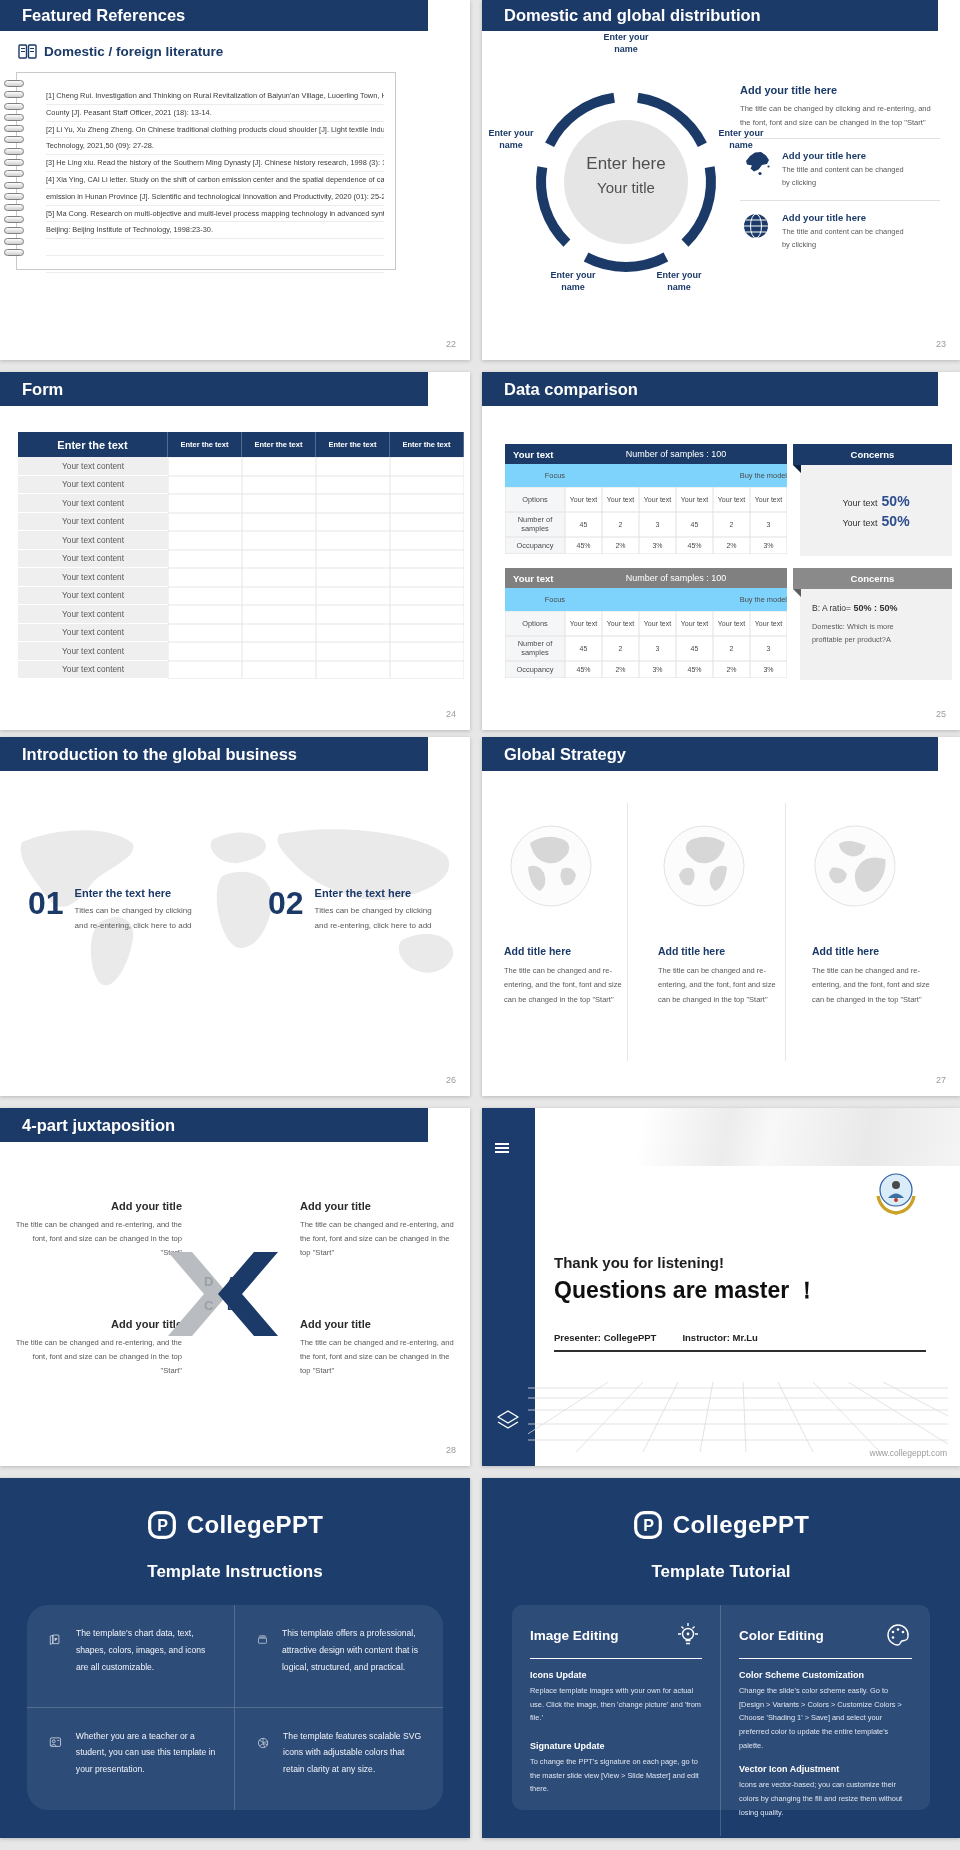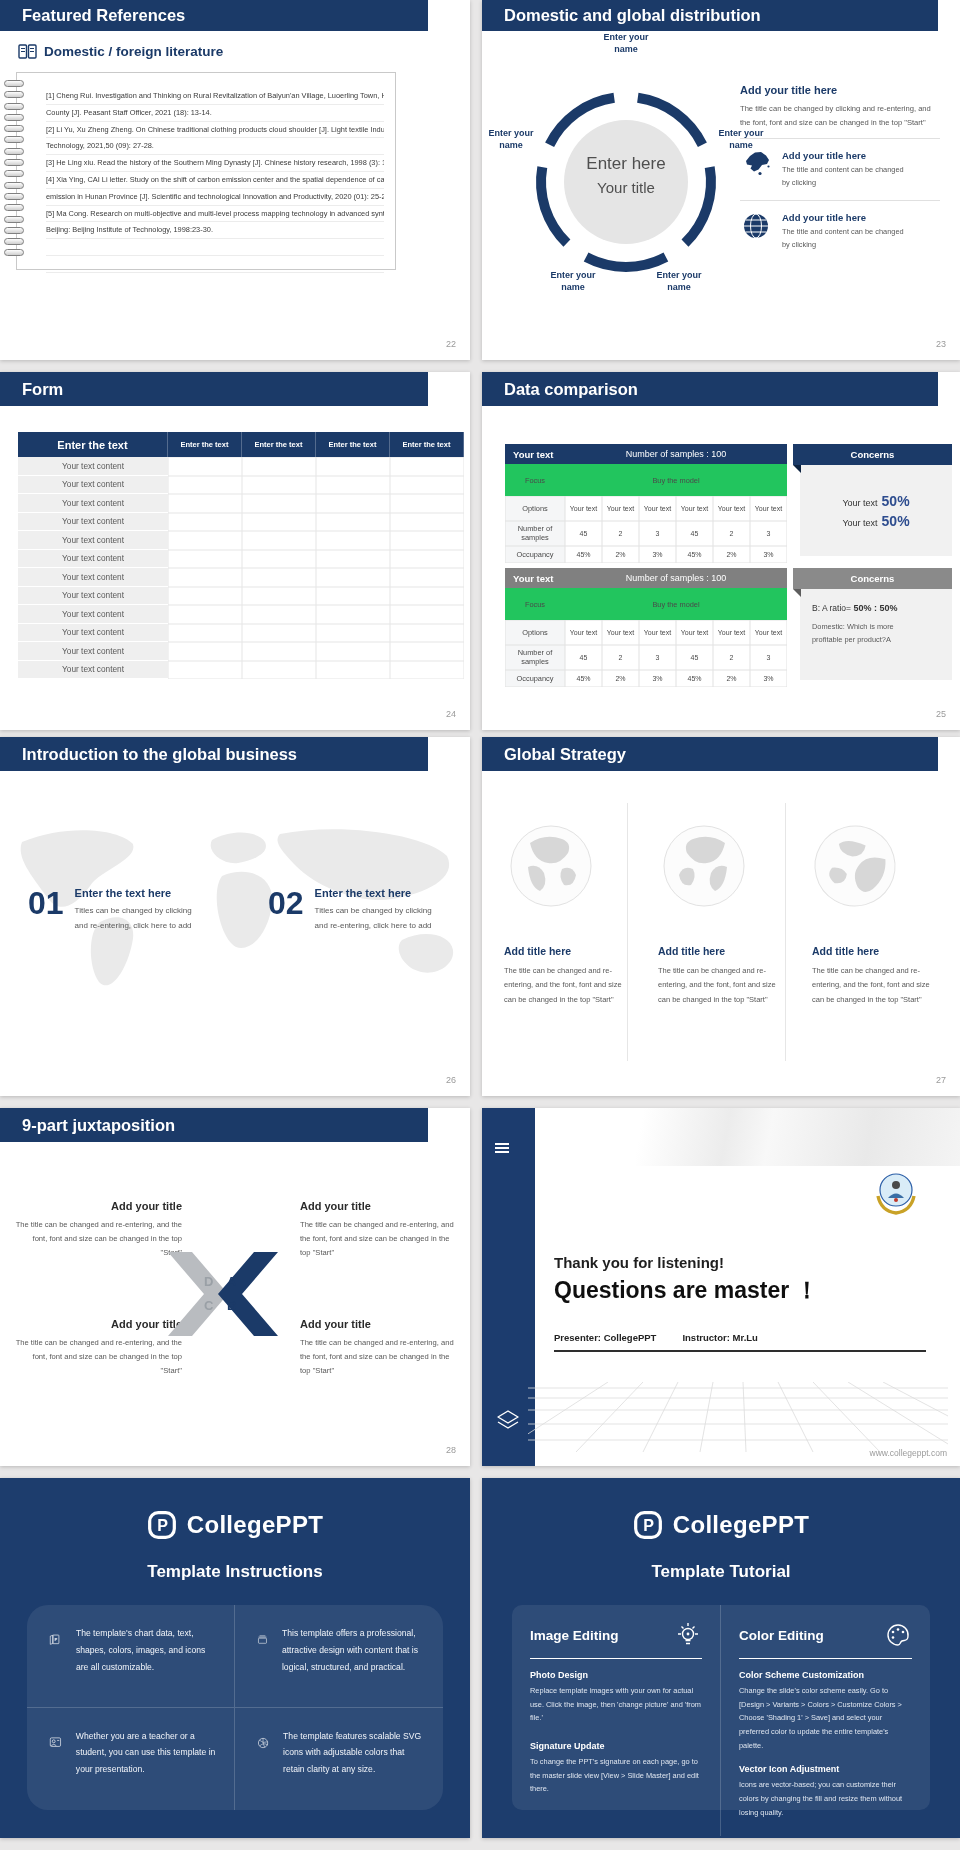--- a/index.html
+++ b/index.html
@@ -47,21 +47,21 @@
   .fr-label{background:#efefef;color:#595959;font-size:8.3px;height:18.5px;display:flex;align-items:center;
             justify-content:center;border-bottom:1.5px solid #fff;box-sizing:border-box;}
   .fr-cell{background:#fff;box-shadow:inset 0 0 0 0.5px #e6e6e6;}
 
   
   .dtab{position:absolute;left:23px;width:282px;font-size:7.4px;color:#4a4a4a;}
   .dt-head{display:grid;grid-template-columns:60px 222px;height:20px;background:#1b3a68;color:#fff;align-items:center;}
   .dt-head.gray{background:#808080;}
   .dt-hl{padding-left:8px;font-weight:700;font-size:9.5px;}
   .dt-hr{text-align:center;font-size:9px;}
-  .dt-sub{display:grid;grid-template-columns:60px 222px;height:32px;background:#22c55e;align-items:center;text-align:center;}
+  .dt-sub{display:grid;grid-template-columns:60px 222px;height:23px;background:#7dd3fc;align-items:center;text-align:right;}
   .dt-row{display:grid;grid-template-columns:60px repeat(6,37px);}
   .dt-lab,.dt-cell{display:flex;align-items:center;justify-content:center;text-align:center;
                    box-shadow:inset 0 0 0 0.5px #e2e2e2;background:#fff;}
   .dt-lab{background:#f5f6f7;}
   .dt-cell{font-size:7px;line-height:1.3;padding:1px;box-sizing:border-box;}
   .cbox{position:absolute;left:318px;width:152px;height:112px;}
   .cb-head{position:relative;margin-left:-7px;height:21px;background:#1b3a68;color:#fff;text-align:center;
            font-weight:700;font-size:9.5px;line-height:21px;}
   .cb-head::after{content:'';position:absolute;left:0;top:100%;border:4px solid transparent;
                   border-top-color:#0c2240;border-right-color:#0c2240;}
@@ -488,21 +488,21 @@
     <div class="gc-b">The title can be changed and re-entering, and the font, font and size can be changed in the top "Start"</div>
   </div>
   <div class="gcol" style="left:330px">
     <div class="gc-h">Add title here</div>
     <div class="gc-b">The title can be changed and re-entering, and the font, font and size can be changed in the top "Start"</div>
   </div>
   <div class="pn">27</div>
 </div>
 
 <div class="sl" style="left:0;top:1108px;width:470px;height:358px">
-  <div class="tb tb2" style="width:428px">9-part juxtaposition</div>
+  <div class="tb tb2" style="width:428px">4-part juxtaposition</div>
   <div class="xblk r" style="left:14px;top:92px">
     <div class="xb-h">Add your title</div>
     <div class="xb-b">The title can be changed and re-entering, and the font, font and size can be changed in the top "Start"</div>
   </div>
   <div class="xblk" style="left:300px;top:92px;width:162px">
     <div class="xb-h">Add your title</div>
     <div class="xb-b">The title can be changed and re-entering, and the font, font and size can be changed in the top "Start"</div>
   </div>
   <div class="xblk r" style="left:14px;top:210px">
     <div class="xb-h">Add your title</div>
@@ -630,21 +630,21 @@
     <div class="tcol br">
       <div class="th-row">
         <span class="th-t">Image Editing</span>
         <svg width="28" height="28" viewBox="0 0 28 28">
           <circle cx="14" cy="13" r="5.5" fill="none" stroke="#fff" stroke-width="1.4"></circle>
           <path d="M11.5,19.5 h5 M12,22.5 h4" stroke="#fff" stroke-width="1.4"></path>
           <path d="M14,2 v3 M24,13 h-3 M7,13 H4 M20.5,5.5 l-2,2 M7.5,5.5 l2,2" stroke="#fff" stroke-width="1.4"></path>
           <circle cx="14" cy="13" r="1.4" fill="#fff"></circle>
         </svg>
       </div>
-      <div class="ts-t">Photo Design</div>
+      <div class="ts-t">Icons Update</div>
       <div class="ts-b">Replace template images with your own for actual use. Click the image, then 'change picture' and 'from file.'</div>
       <div class="ts-t" style="margin-top:16px">Signature Update</div>
       <div class="ts-b">To change the PPT's signature on each page, go to the master slide view [View &gt; Slide Master] and edit there.</div>
     </div>
     <div class="tcol">
       <div class="th-row">
         <span class="th-t">Color Editing</span>
         <svg width="28" height="28" viewBox="0 0 28 28">
           <path d="M14,4 a10,10 0 1 0 0,20 c2.5,0 2,-3 4,-4 c2.5,-1.2 6,0.5 6,-5 a10,10 0 0 0 -10,-11 z" fill="none" stroke="#fff" stroke-width="1.4"></path>
           <circle cx="9" cy="11" r="1.3" fill="#fff"></circle>

